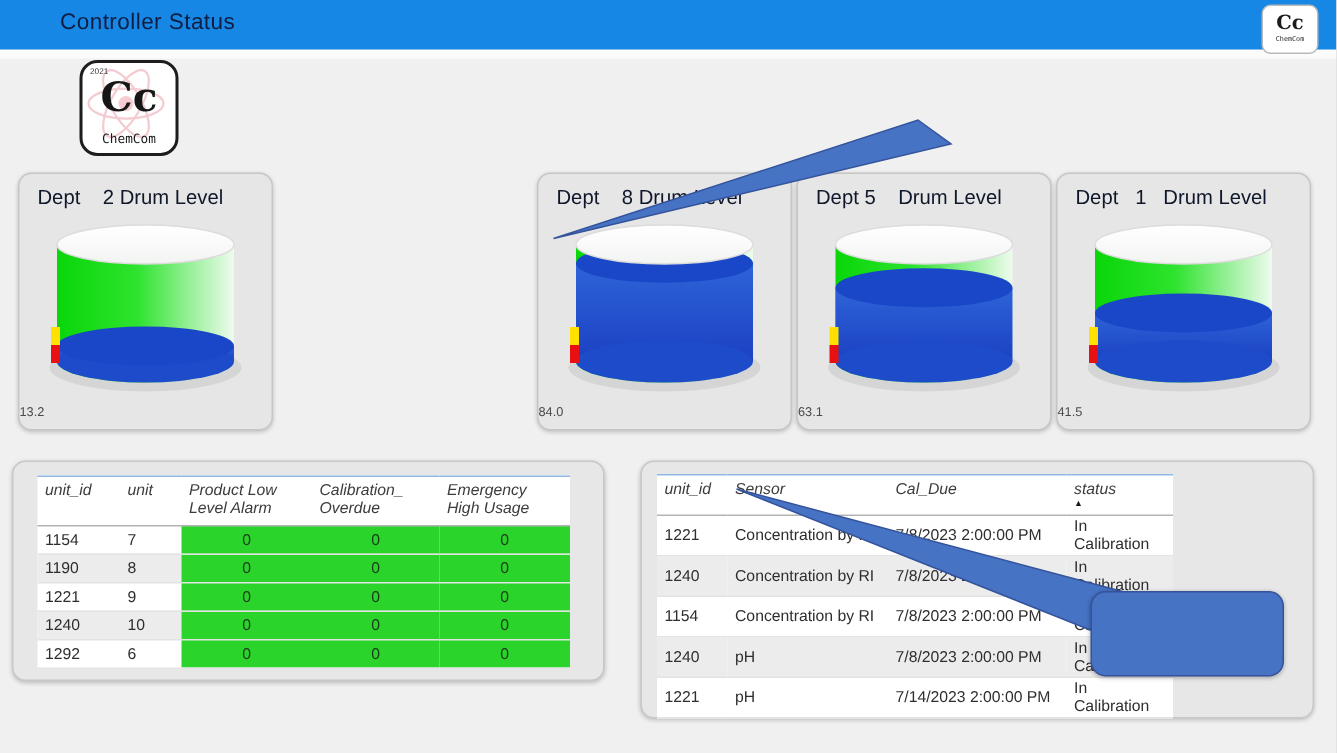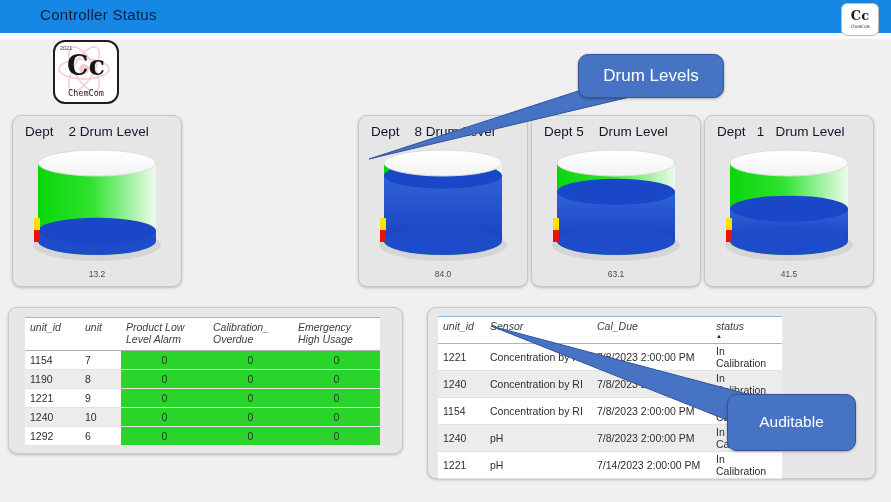--- a/index.html
+++ b/index.html
@@ -27,21 +27,21 @@
   .main-logo .year{position:absolute;left:5px;top:3px;font-size:5.5px;color:#333;}
   .main-logo .mark{position:absolute;left:0;top:9px;width:100%;text-align:center;font-family:"DejaVu Serif",serif;font-weight:bold;font-size:27px;color:#161616;line-height:30px;}
   .main-logo .name{position:absolute;left:0;bottom:4px;width:100%;text-align:center;font-family:"DejaVu Sans Mono",monospace;font-size:8.5px;color:#191919;}
   
   .drum-card{
     position:absolute;top:115px;width:168px;height:170px;background:#e6e6e6;
     border:1px solid #c6c6c6;border-radius:9px;box-shadow:0 1px 3px rgba(0,0,0,.22);z-index:1;
   }
   .drum-title{padding:8px 0 0 12px;font-size:13.5px;color:#0f172a;white-space:pre;}
   svg.drum{display:block;margin:2px auto 0 auto;}
-  .drum-value{position:absolute;bottom:7px;left:0;width:100%;text-align:center;font-size:8.5px;color:#4a4a4a;margin-top:48px;}
+  .drum-value{position:absolute;bottom:7px;left:0;width:100%;font-size:8.5px;color:#4a4a4a;margin-top:48px;}
   
   .panel{position:absolute;background:#e7e7e7;border:1px solid #c8c8c8;border-radius:9px;box-shadow:0 1px 3px rgba(0,0,0,.22);z-index:1;}
   #panel-alarms{left:8px;top:307px;width:393px;height:145px;}
   #panel-cal{left:427px;top:307px;width:447px;height:170px;}
   table{border-collapse:collapse;background:#ffffff;border-top:1px solid #8fb8e8;}
   #alarm-table{margin:9px 0 0 16px;}
   #cal-table{margin:8px 0 0 10px;}
   th{font-weight:normal;color:#3c3c3c;text-align:left;padding:3px 6px 4px 5px;border-bottom:1px solid #b3b3b3;font-size:10.5px;line-height:1.18;vertical-align:top;font-style:italic;}
   td{font-size:10.5px;color:#2e2e2e;padding:1px 5px;height:15px;border-bottom:1px solid #e3e3e3;}
   #alarm-table td{height:16px;}
@@ -269,20 +269,16 @@
           </tr>
         </tbody>
     </table>
   </div>
 
   <svg id="arrows" width="891" height="502">
     <polygon points="612,80 634,96 369,159" fill="#4673c4" stroke="#34539b" stroke-width="1"></polygon>
     <polygon points="762,398 742,426 491,326" fill="#4673c4" stroke="#34539b" stroke-width="1"></polygon>
   </svg>
 
-  <div class="callout" id="callout-drum">
-    <div>Drum Levels</div>
-  </div>
   <div class="callout" id="callout-audit">
-    <div>Auditable</div>
   </div>
 
 </div>
 
 </body></html>

